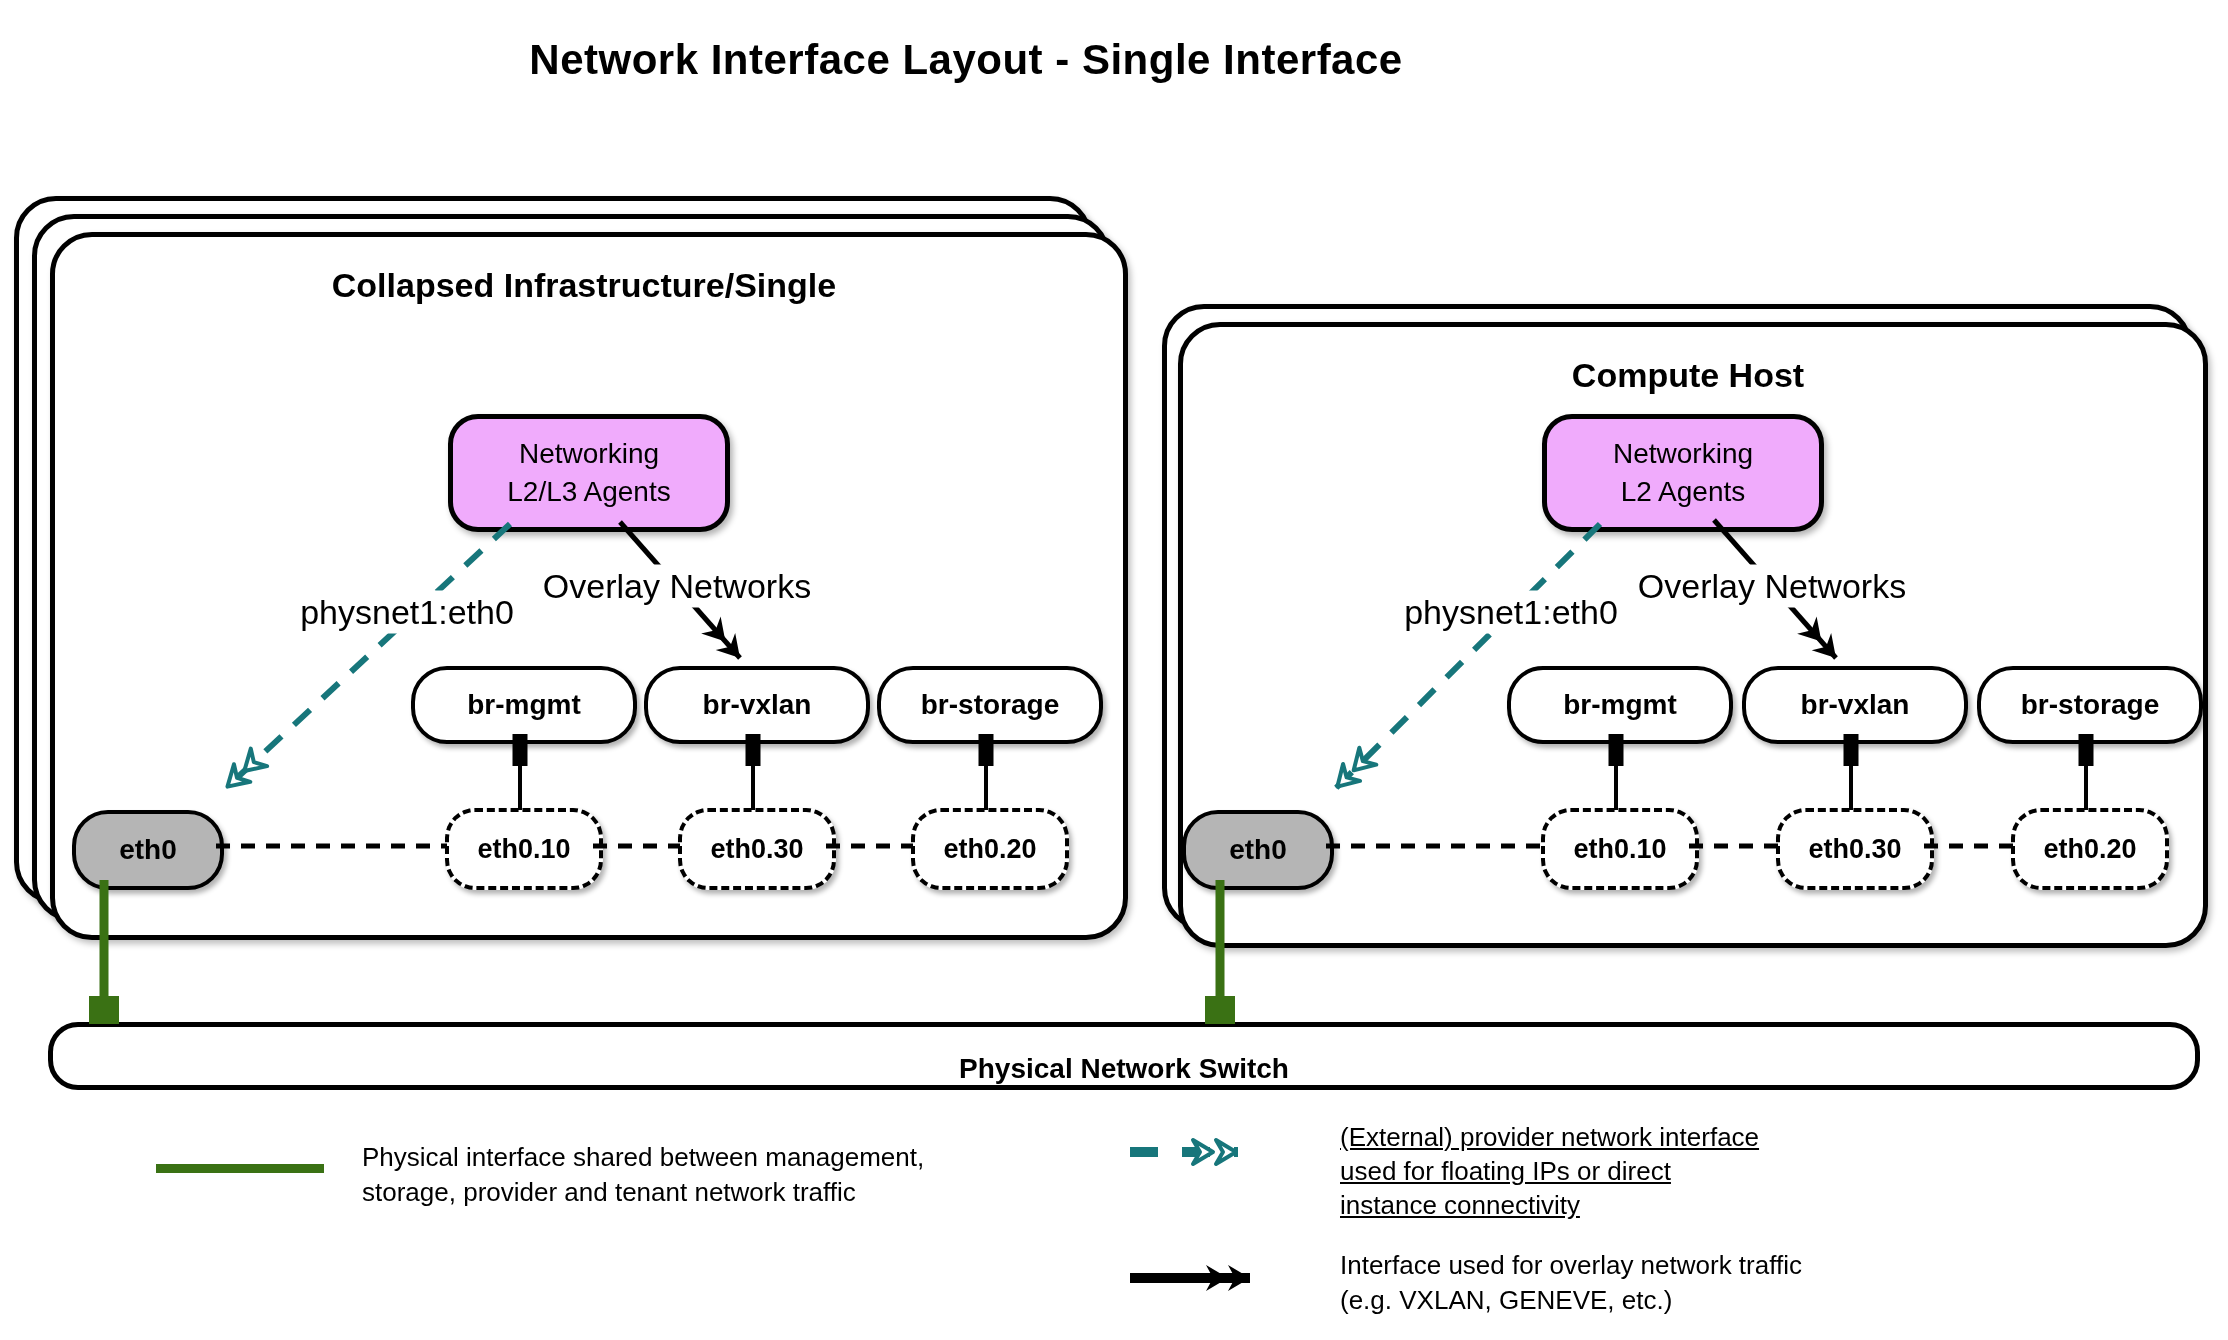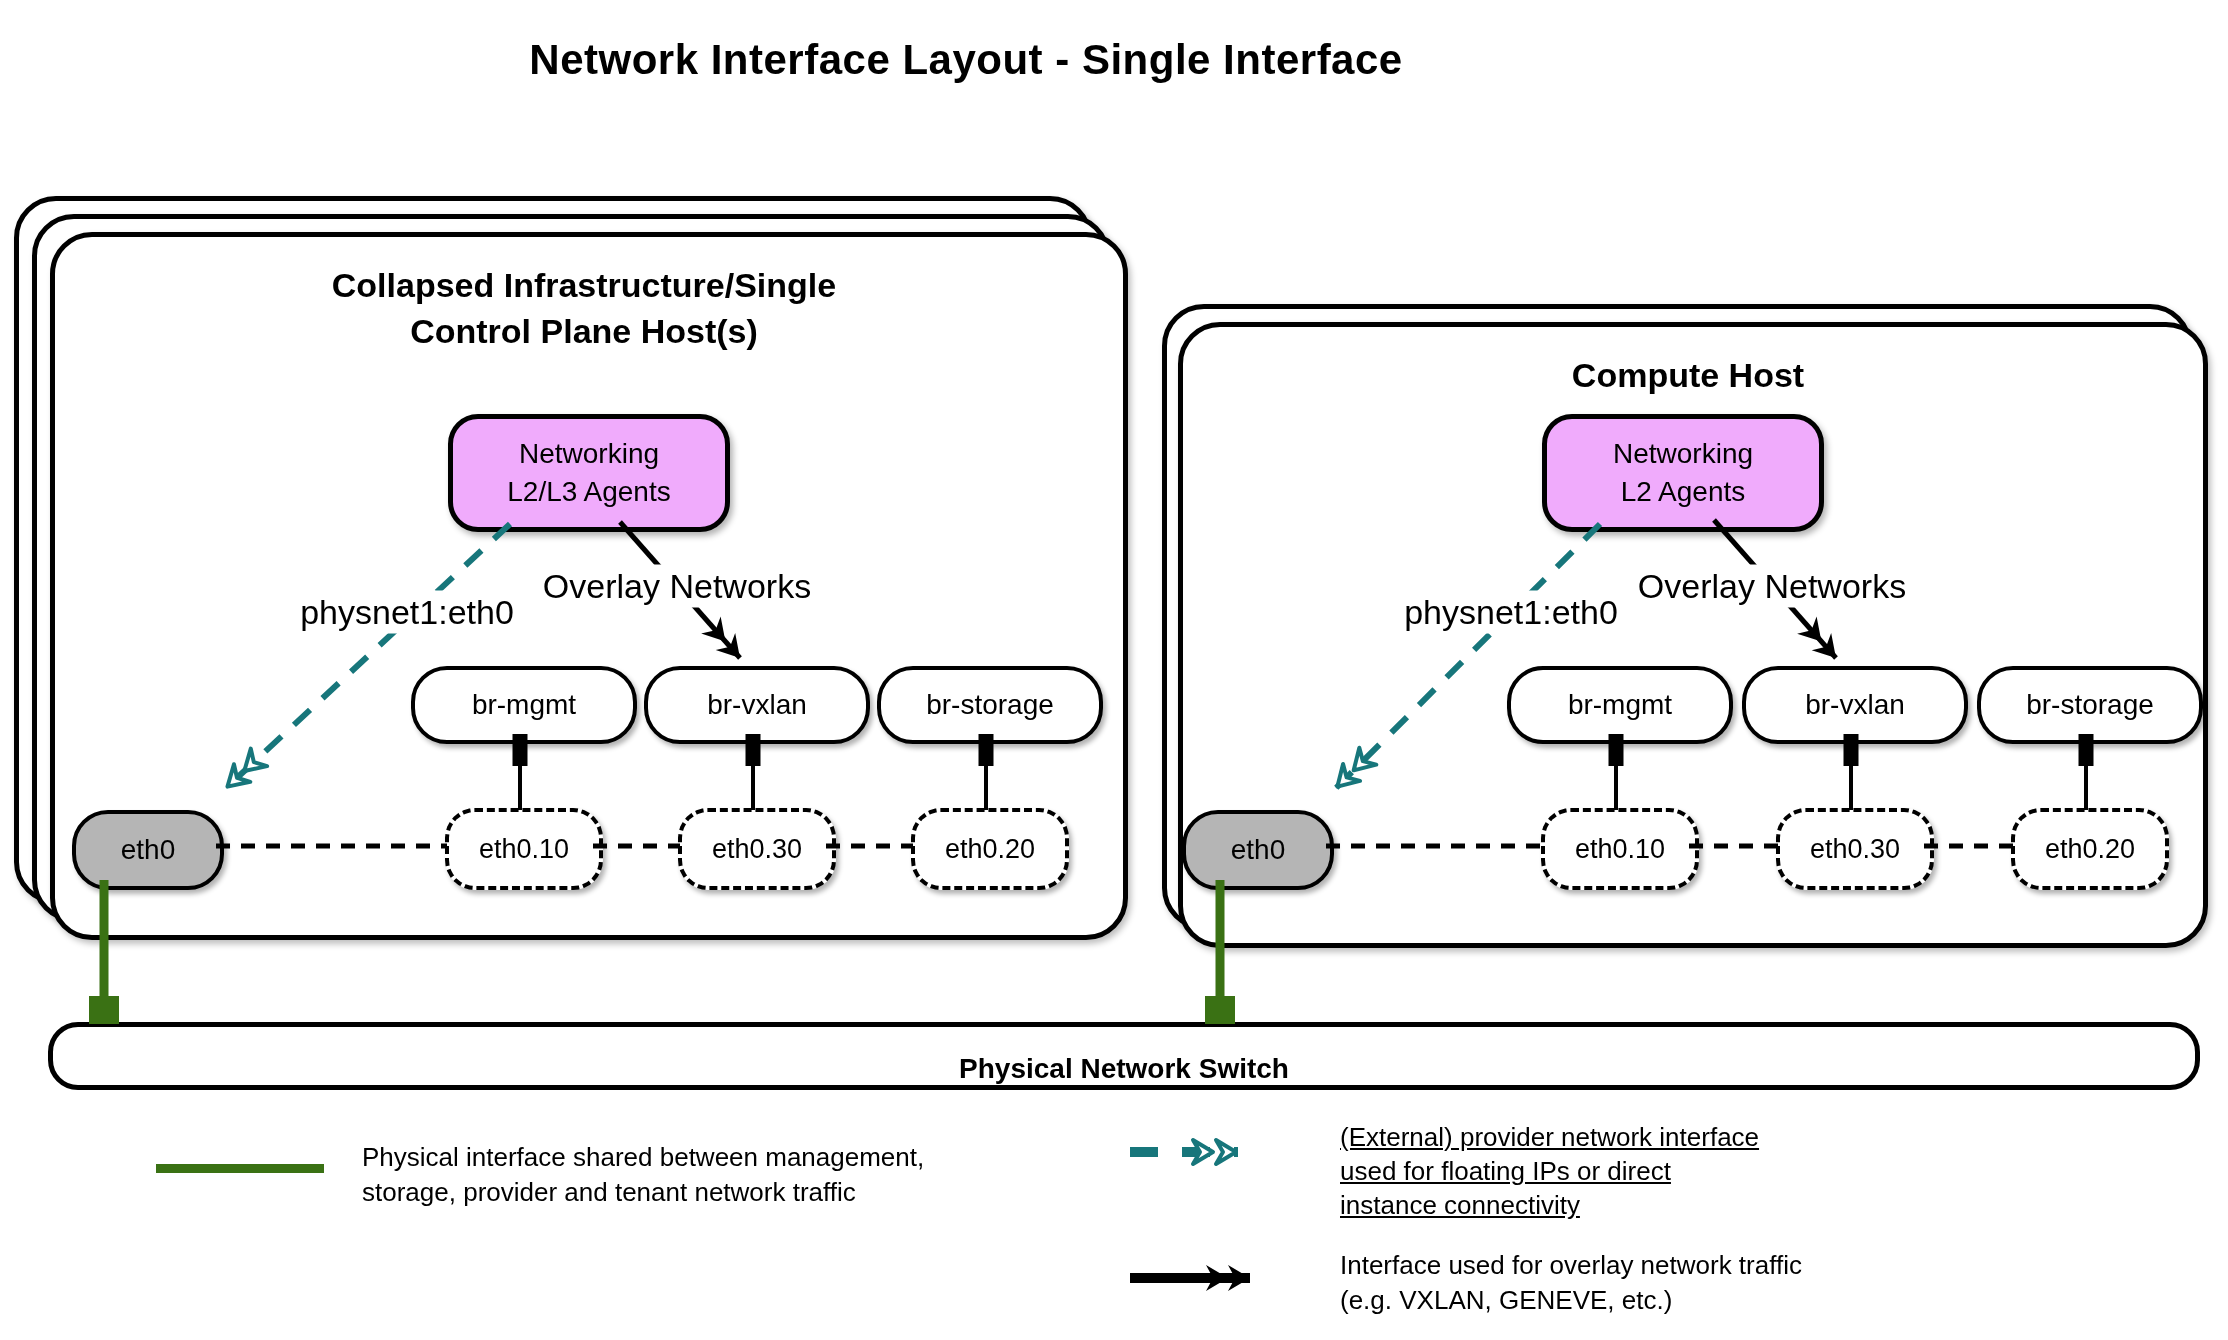--- a/index.html
+++ b/index.html
@@ -21,21 +21,21 @@
   }
   .agent-box{
     position:absolute;background:#f0abfc;border:5px solid #000;border-radius:30px;
     box-shadow:3px 4px 6px rgba(0,0,0,0.3);z-index:30;
     display:flex;flex-direction:column;align-items:center;justify-content:center;
     font-size:28px;line-height:38px;text-align:center;
   }
   .pill{
     position:absolute;background:#fff;border:4px solid #000;border-radius:36px;
     box-shadow:3px 4px 5px rgba(0,0,0,0.3);z-index:30;
-    display:flex;align-items:center;justify-content:center;font-size:28px;
+    display:flex;align-items:center;justify-content:center;font-size:28px;font-weight:bold;
   }
   .pill.dashed{border-style:dashed;border-radius:30px;font-size:27px;}
   .pill.gray{background:#b5b5b5;}
   .edge-label{
     position:absolute;transform:translate(-50%,-50%);background:#fff;
     padding:2px 6px;font-size:34px;white-space:nowrap;z-index:60;
   }
   .switch-bar{
     position:absolute;left:48px;top:1022px;width:2142px;height:58px;background:#fff;
     border:5px solid #000;border-radius:30px;z-index:20;
@@ -52,21 +52,20 @@
 <div id="canvas">
 
   <div class="abs title">Network Interface Layout - Single Interface</div>
 
   <div class="host-layer" style="left:14px;top:196px;width:1068px;height:698px;z-index:8;"></div>
   <div class="host-layer" style="left:32px;top:214px;width:1068px;height:698px;z-index:9;"></div>
   <div class="host-layer" style="left:50px;top:232px;width:1068px;height:698px;z-index:10;"></div>
 
   <div class="host-title" style="left:50px;top:262px;width:1068px;">
     <div>Collapsed Infrastructure/Single</div>
-    <div>Control Plane Host(s)</div>
   </div>
 
   <div class="agent-box" style="left:448px;top:414px;width:272px;height:108px;">
     <div>Networking</div>
     <div>L2/L3 Agents</div>
   </div>
 
   <div class="pill" style="left:411px;top:666px;width:218px;height:70px;">
       <span>br-mgmt</span>
     </div>

